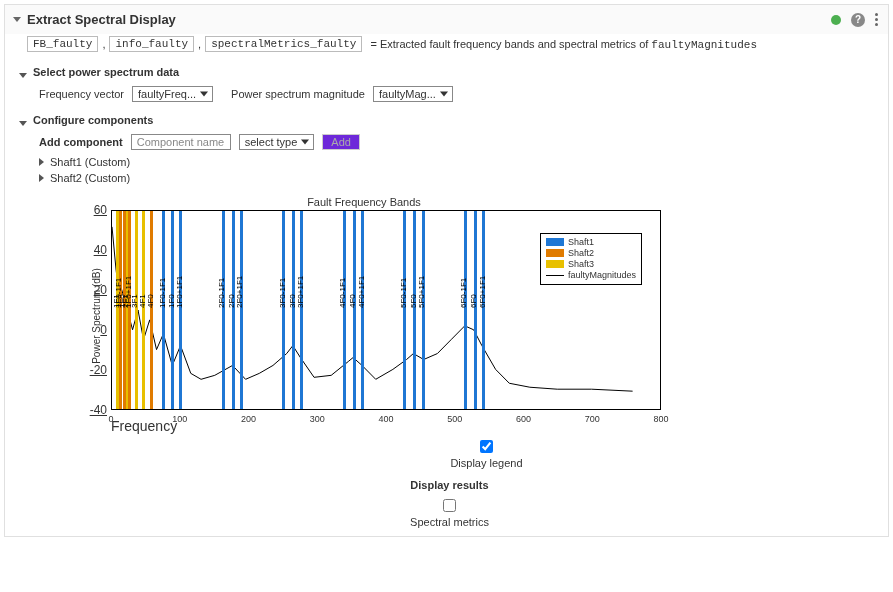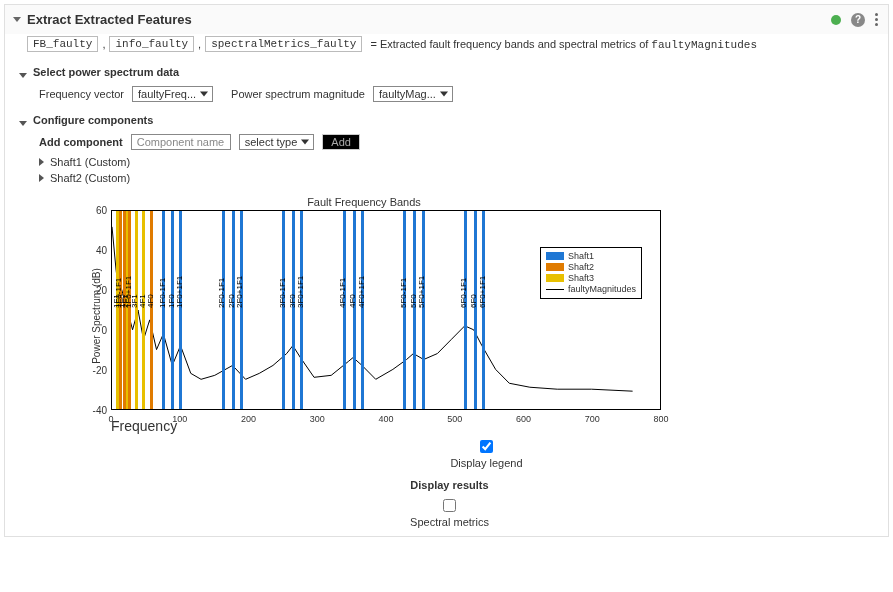--- a/index.html
+++ b/index.html
@@ -135,21 +135,21 @@
     border-top: 5px solid #333;
   }
   .textin {
     border: 1px solid #888;
     padding: 1px 5px;
     font-size: 11px;
     min-width: 100px;
   }
   .btn-add {
     border: 1px solid #ccc;
-    background: #000000;
+    background: #6d28d9;
     color: #aaa;
     padding: 1px 8px;
     font-size: 11px;
     cursor: pointer;
   }
   .comp-list {
     margin-left: 6px;
     margin-top: 6px;
   }
   .comp-item {
@@ -200,22 +200,23 @@
     left: 62px; width: 550px;
     bottom: 2px;
     text-align: left;
     font-size: 14px;
   }
   .ytick {
     position: absolute;
     left: 34px;
     width: 24px;
     text-align: right;
-    font-size: 10px;
+    font-size: 12px;
     transform: translateY(-50%);
+    text-decoration: underline;
   }
   .xtick {
     position: absolute;
     top: 218px;
     font-size: 9px;
     transform: translateX(-50%);
   }
   .vbar {
     position: absolute;
     width: 3px;
@@ -232,21 +233,20 @@
     color: #000;
   }
   .legend-box {
     position: absolute;
     right: 18px;
     top: 22px;
     border: 1px solid #000;
     background: #fff;
     padding: 3px 5px;
     font-size: 9px;
-    margin-top: 14px;
   }
   .legend-row {
     display: flex;
     align-items: center;
     gap: 4px;
     margin-bottom: 1px;
   }
   .legend-sw {
     width: 18px; height: 8px;
   }
@@ -284,21 +284,21 @@
     flex-direction: column;
   }
 </style>
 </head>
 <body>
 
 <div class="panel">
 
   <div class="header">
     <div class="tri"></div>
-    <h1>Extract Extracted Features</h1>
+    <h1>Extract Spectral Display</h1>
     <div class="status-dot"></div>
     <div class="help-icon">?</div>
     <div class="menu-dots">
         <span></span>
         <span></span>
         <span></span>
       </div>
   </div>
 
   <div class="outputs-row">

